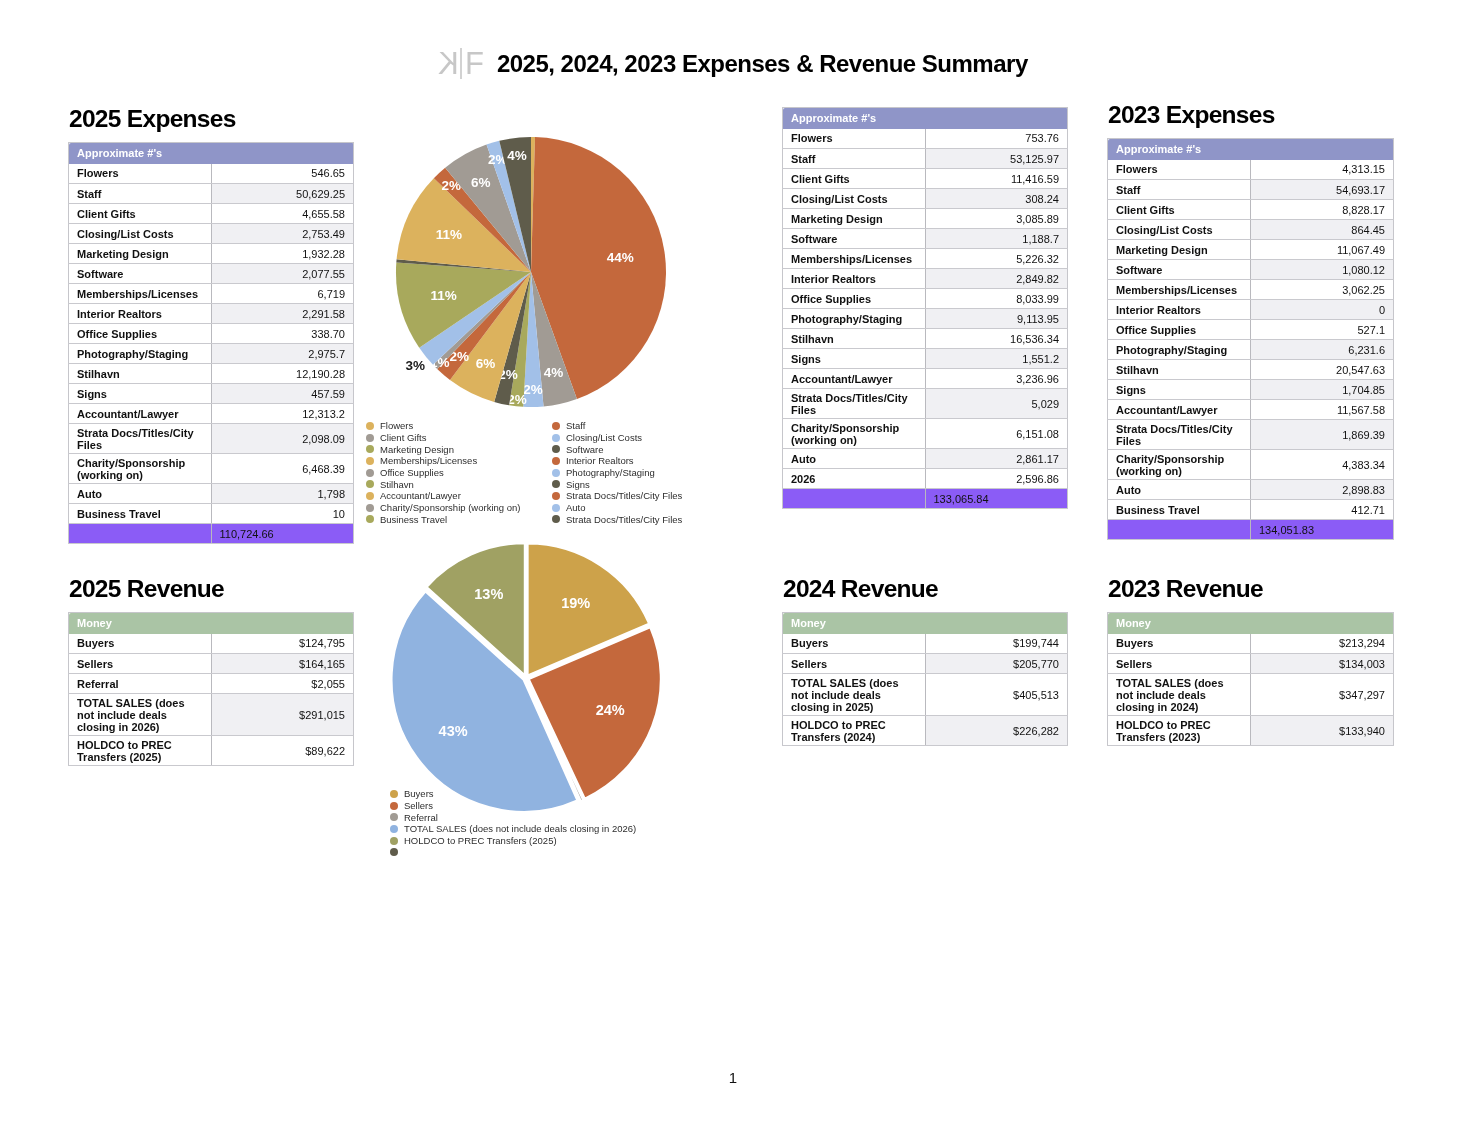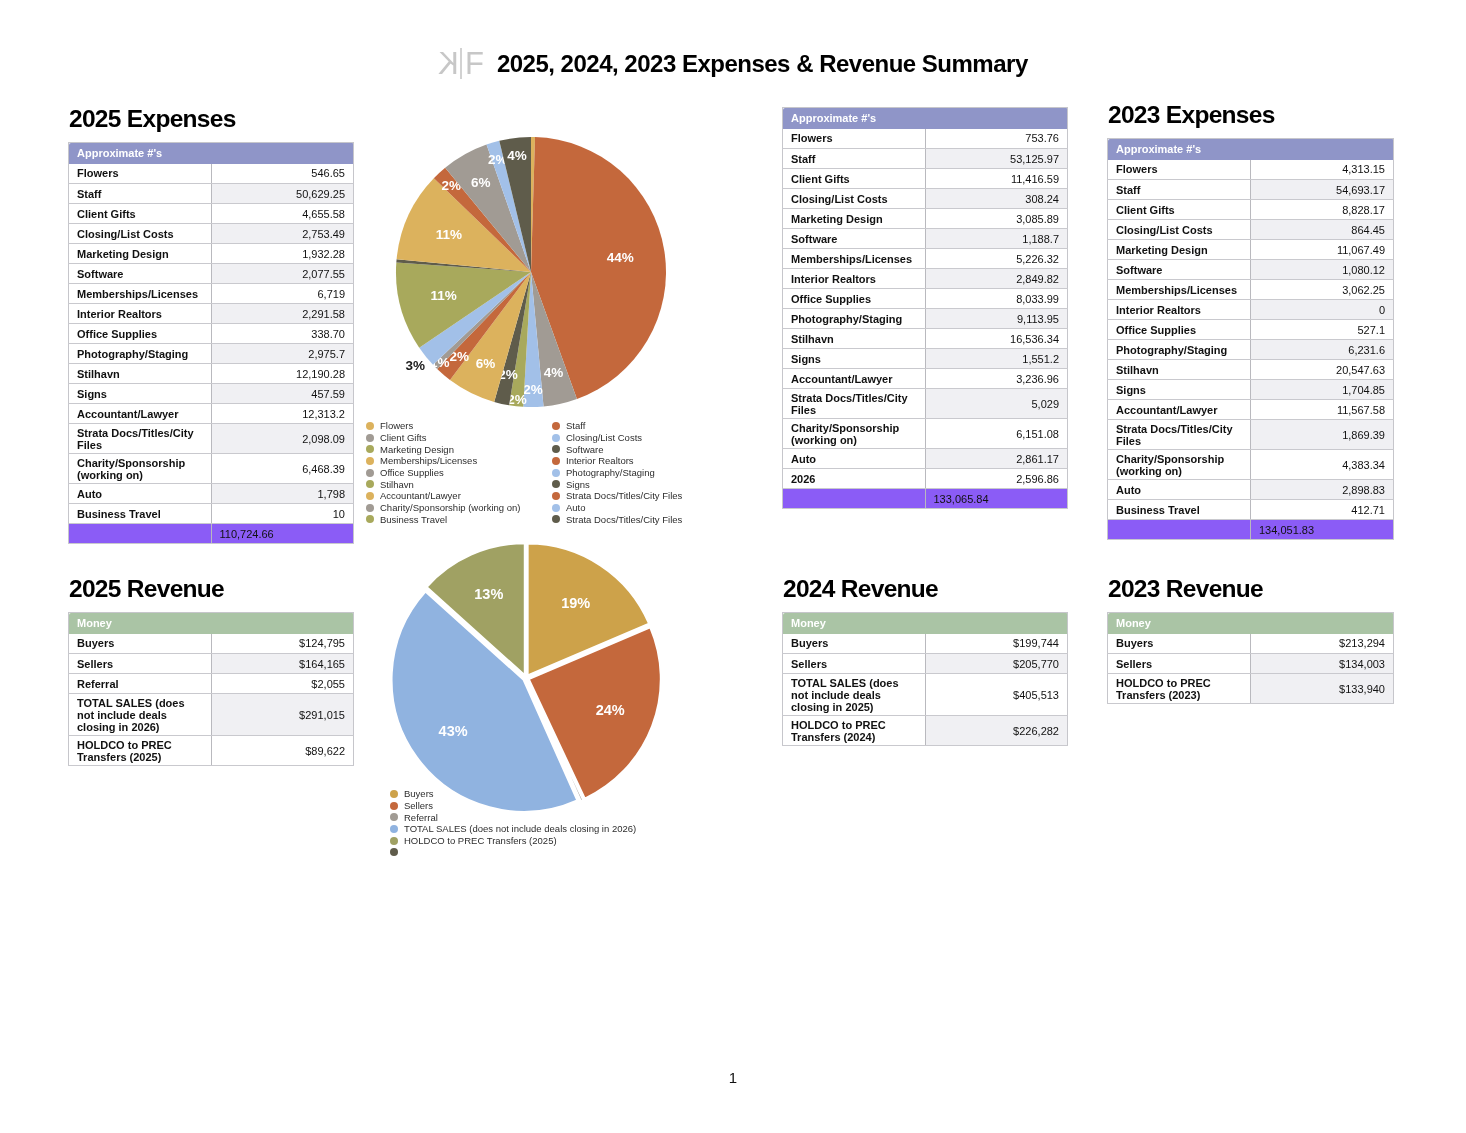--- a/index.html
+++ b/index.html
@@ -470,20 +470,24 @@
           </tr>
           <tr>
             <td class="lbl">Buyers</td>
             <td class="val">$213,294</td>
           </tr>
           <tr>
             <td class="lbl">Sellers</td>
             <td class="val alt">$134,003</td>
           </tr>
           <tr>
+            <td class="lbl">TOTAL SALES (does not include deals closing in 2024)</td>
+            <td class="val">$347,297</td>
+          </tr>
+          <tr>
             <td class="lbl">HOLDCO to PREC Transfers (2023)</td>
             <td class="val alt">$133,940</td>
           </tr>
         </tbody>
       </table>
     </section>
 
   <svg class="chart" style="left:389px;top:541px" width="274" height="274" viewBox="0 0 274 274">
       <path d="M 138.65338918591945 134.49674128386926 L 138.65338918591945 2.4967412838692553 A 132 132 0 0 1 260.05997531632335 82.68515142058845 Z" fill="#cda24a" stroke="#ffffff" stroke-width="2" stroke-linejoin="round"></path>
       <text x="186.66781114502066" y="61.802108167432266" fill="#ffffff" font-size="14.5" text-anchor="middle" dominant-baseline="central">19%</text>

